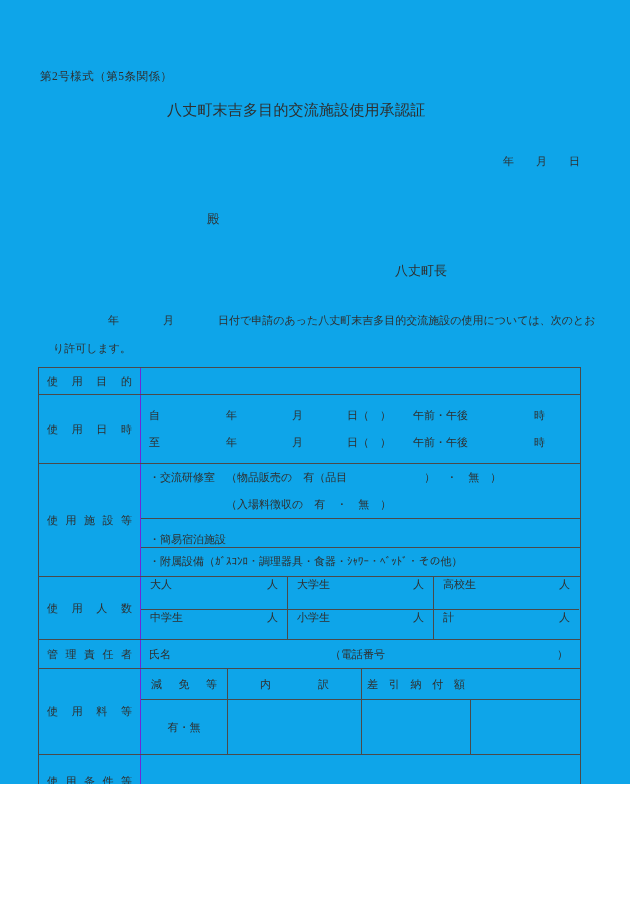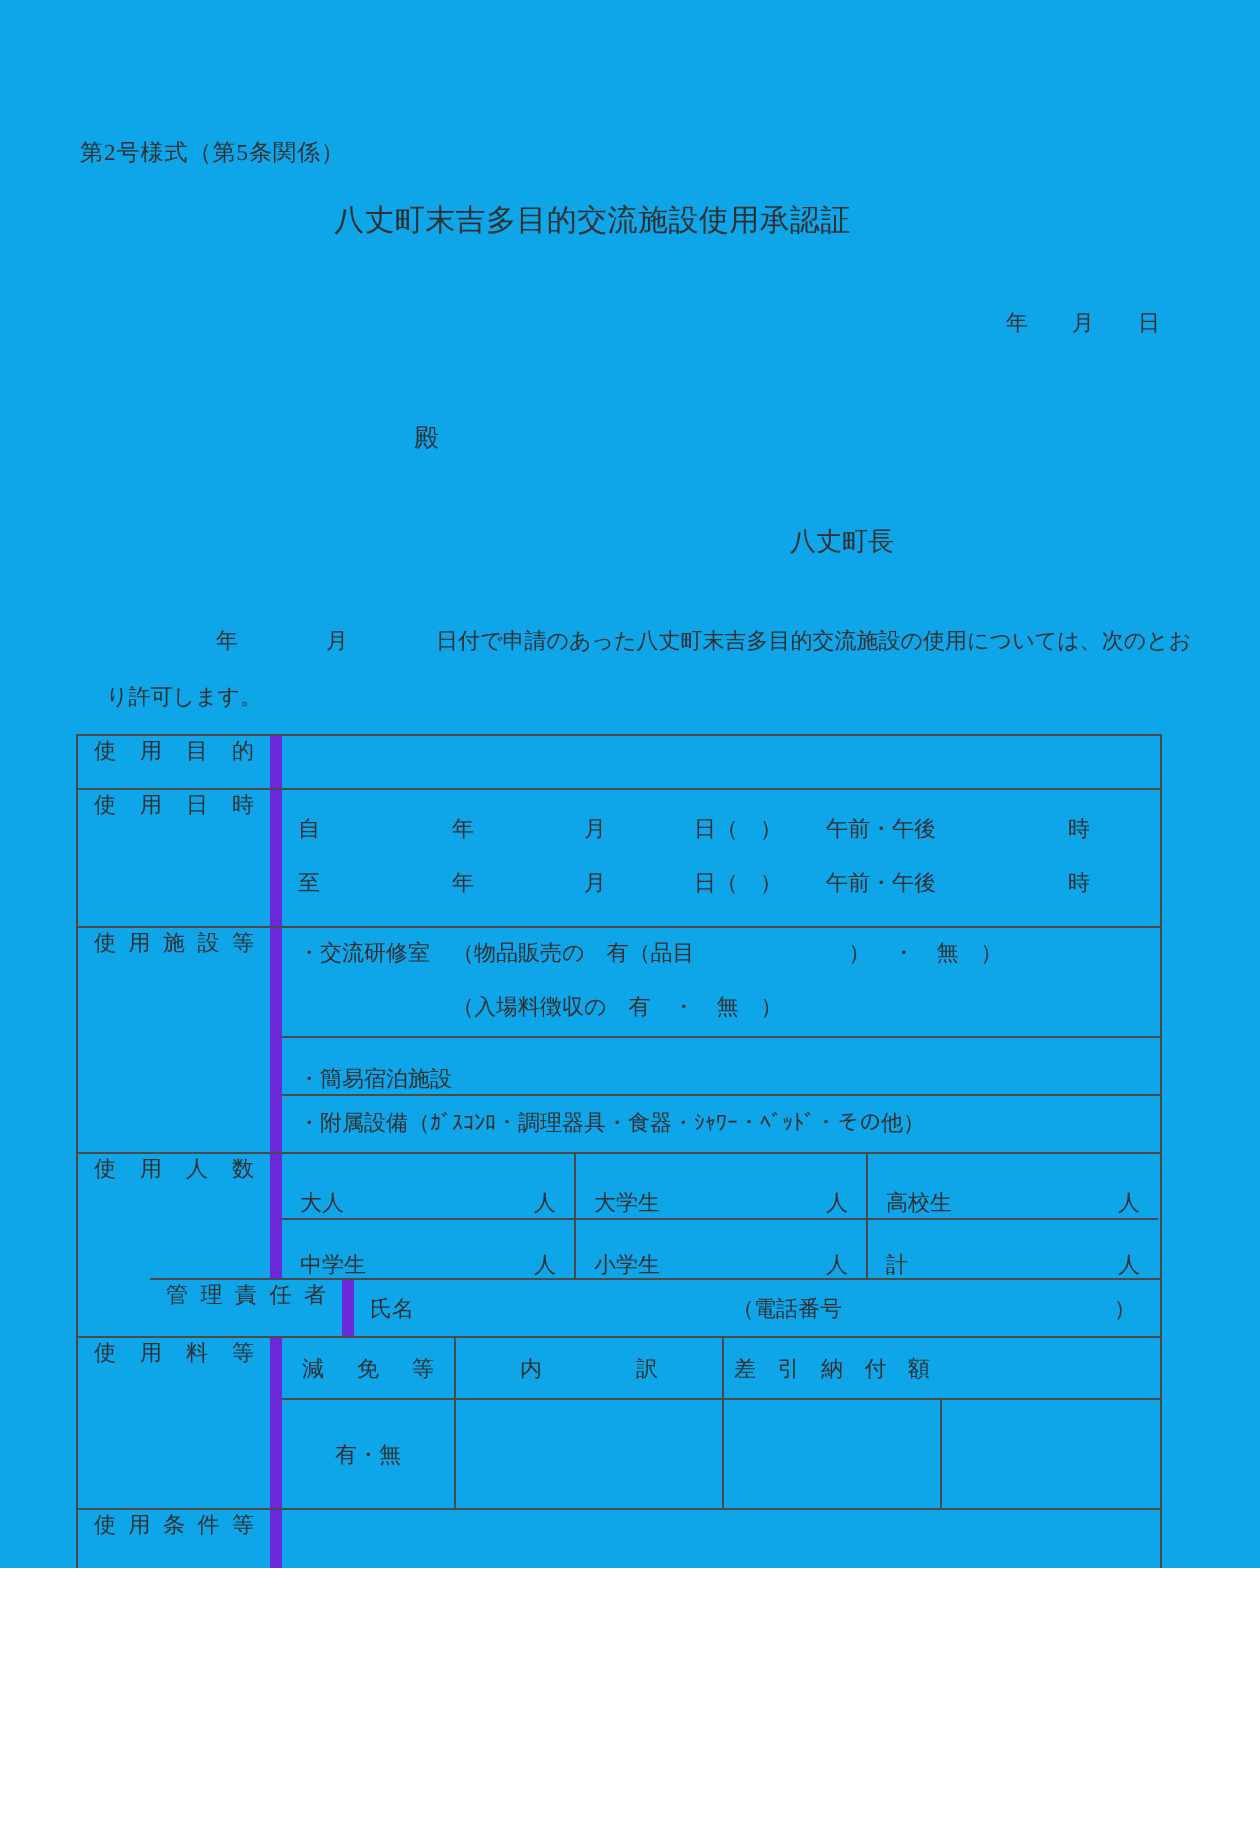--- a/index.html
+++ b/index.html
@@ -23,26 +23,26 @@
 
   .table {
     position:absolute; left:38px; top:367px;
     width:543px;
     border:1px solid #4a4a4a;
     box-sizing:border-box;
   }
   .trow { display:flex; border-top:1px solid #4a4a4a; box-sizing:border-box; }
   .trow:first-child { border-top:none; }
   .r1 { height:26px; } .r2 { height:69px; } .r3 { height:113px; }
-  .r4 { height:63px; } .r5 { height:29px;margin-left:36px; } .r6 { height:86px; } .r7 { height:54px; }
+  .r4 { height:63px; } .r5 { height:29px; } .r6 { height:86px; } .r7 { height:54px; }
 
   .lbl {
     width:102px; flex:none;
-    border-right:6px solid #6d28d9;
-    display:flex; align-items:flex-start;
+    border-right:1px solid #6d28d9;
+    display:flex; align-items:center;
     box-sizing:border-box;
   }
   .jl {
     display:block; width:100%;
     padding:0 8px; box-sizing:border-box;
     text-align:justify; text-align-last:justify;
   }
   .cnt { flex:1; min-width:0; box-sizing:border-box; }
 
   .colc { display:flex; flex-direction:column; justify-content:center; }
@@ -51,21 +51,21 @@
   .r3 .cnt { display:flex; flex-direction:column; }
   .sub1 { height:55px; border-bottom:1px solid #4a4a4a; box-sizing:border-box;
           display:flex; flex-direction:column; justify-content:center; }
   .sub2 { height:29px; border-bottom:1px solid #4a4a4a; box-sizing:border-box;
           display:flex; align-items:flex-end; }
   .sub3 { height:29px; box-sizing:border-box;
           display:flex; align-items:center; justify-content:flex-start; padding-right:12px; }
   .sub2 .line, .sub3 .line { line-height:normal; }
 
   .r4 .cnt { display:grid; grid-template-columns:146px 146px 146px; grid-template-rows:32px 31px; }
-  .pcell { display:flex; align-items:flex-end; justify-content:space-between;
+  .pcell { display:flex; align-items:flex-start; justify-content:space-between;
            padding:0 9px; box-sizing:border-box; border-left:1px solid #4a4a4a; }
   .pcell:nth-child(3n+1) { border-left:none; }
   .pcell:nth-child(n+4)  { border-top:1px solid #4a4a4a; }
 
   .r5 .cnt { display:flex; align-items:center; white-space:pre; }
   .mname  { padding-left:8px; }
   .mphone { margin-left:159px; }
   .mclose { margin-left:auto; margin-right:12px; }
 
   .r6 .cnt { display:flex; flex-direction:column; }

